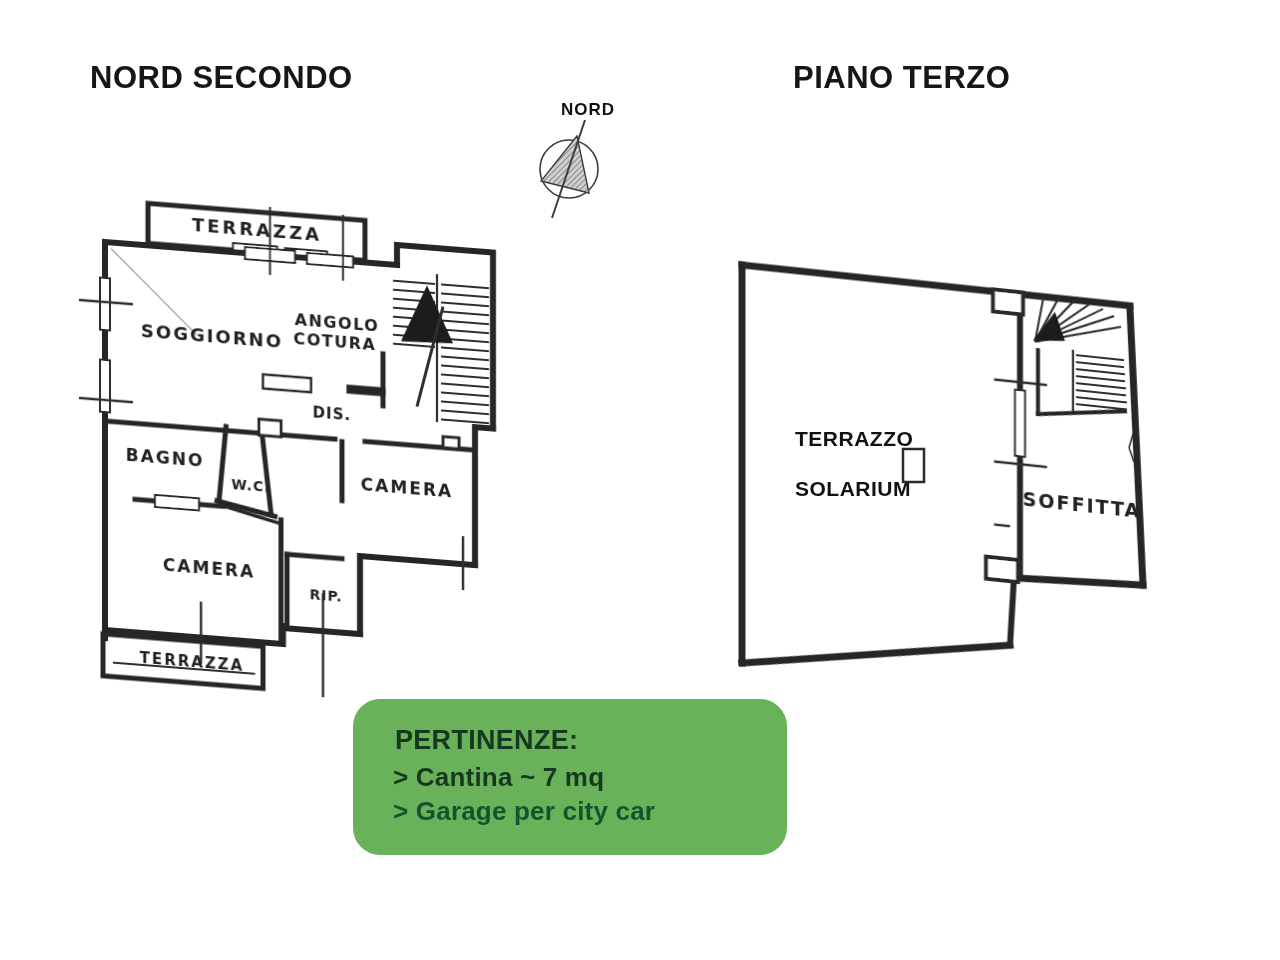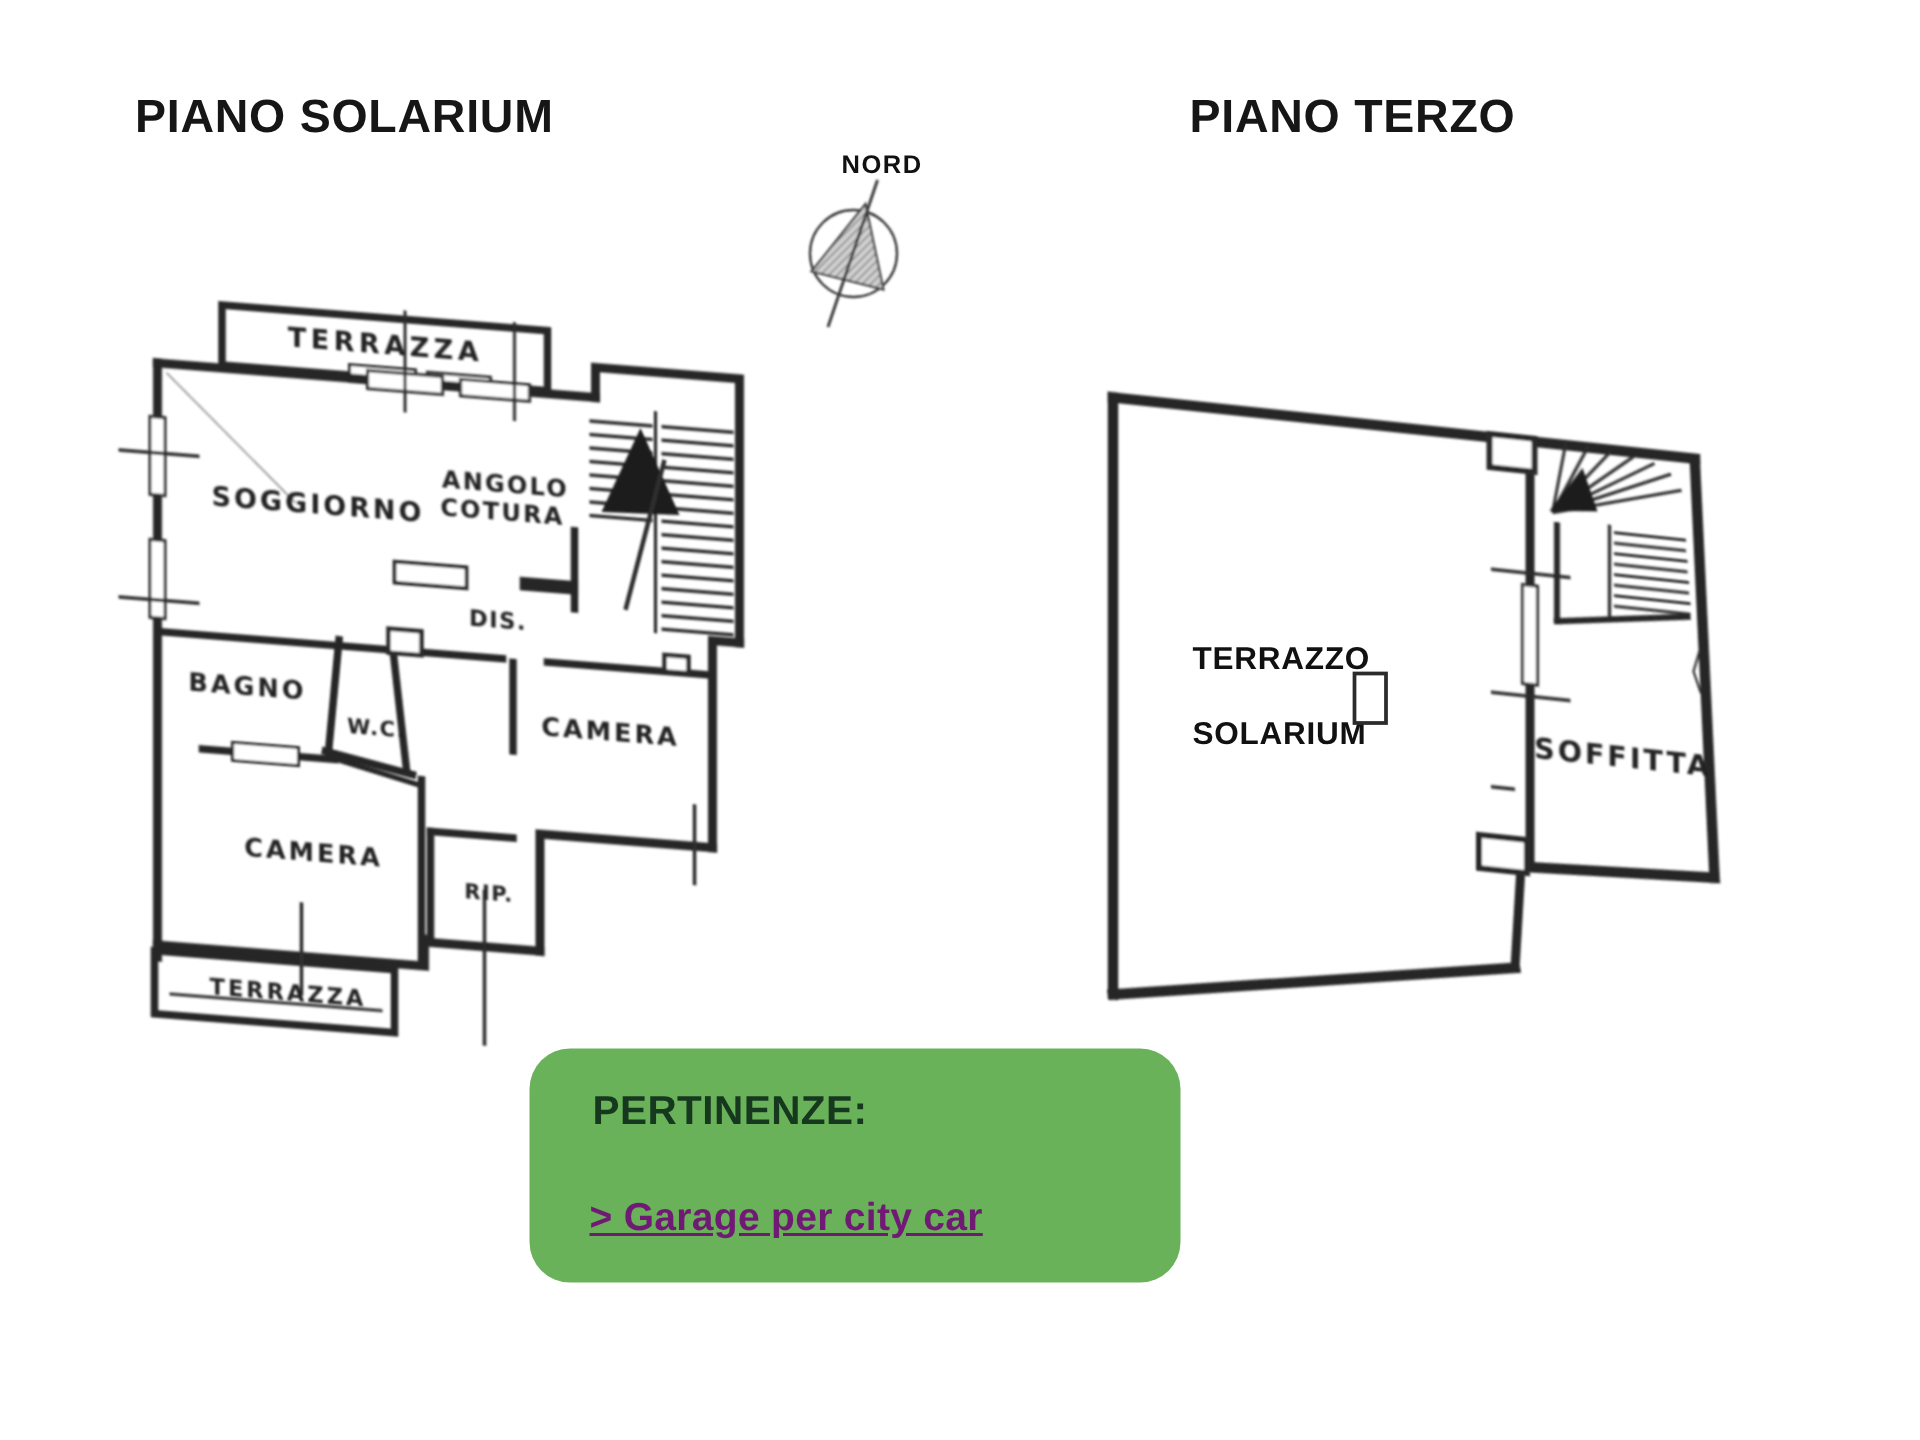--- a/index.html
+++ b/index.html
@@ -36,21 +36,21 @@
     font-family:"Liberation Sans", sans-serif;
     font-weight:bold; fill:#111111;
   }
   .wall{stroke:#282828;fill:none;stroke-linecap:square;}
   .thin{stroke:#2e2e2e;fill:none;}
   .winrect{fill:#ffffff;stroke:#2b2b2b;}
 </style>
 </head>
 <body>
 
-<div class="abs page-title" style="left:90px;top:60px;">PIANO SOLARIUM</div>
+<div class="abs page-title" style="left:90px;top:60px;">NORD SECONDO</div>
 <div class="abs page-title" style="left:793px;top:60px;text-align:right;">PIANO TERZO</div>
 
 <svg id="plan-svg" viewBox="0 0 1280 960" xmlns="http://www.w3.org/2000/svg">
   <defs>
     <filter id="scanblur" x="-10%" y="-10%" width="120%" height="120%">
       <feGaussianBlur stdDeviation="0.55"></feGaussianBlur>
     </filter>
     <pattern id="hatch" width="4" height="4" patternUnits="userSpaceOnUse" patternTransform="rotate(45)">
       <rect width="4" height="4" fill="#cfcfcf"></rect>
       <line x1="0" y1="0" x2="0" y2="4" stroke="#6a6a6a" stroke-width="1.4"></line>
@@ -177,14 +177,15 @@
     <text class="scan-label" x="340" y="211" font-size="19" letter-spacing="2" text-anchor="middle">SOFFITTA</text>
   </g>
 
   <text class="overlay-label" x="795" y="446" font-size="21" letter-spacing="0.5">TERRAZZO</text>
   <text class="overlay-label" x="795" y="496" font-size="21" letter-spacing="0.5">SOLARIUM</text>
   <rect x="903" y="449" width="21" height="33" fill="#ffffff" stroke="#2b2b2b" stroke-width="2.5"></rect>
 </svg>
 
 <div class="pertinenze-box" style="background: rgb(105, 178, 90);">
   <div class="pertinenze-title" style="color: rgb(22, 56, 30);">PERTINENZE:</div>
-  <div class="pertinenze-item" style="top: 97px; color: #701a75; text-decoration: underline;">&gt; Garage per city car</div>
+  <div class="pertinenze-item" style="top: 63px; color: rgb(22, 56, 30);">&gt; Cantina ~ 7 mq</div>
+  <div class="pertinenze-item" style="top: 97px; color: #14532d;">&gt; Garage per city car</div>
 </div>
 
 </body></html>

